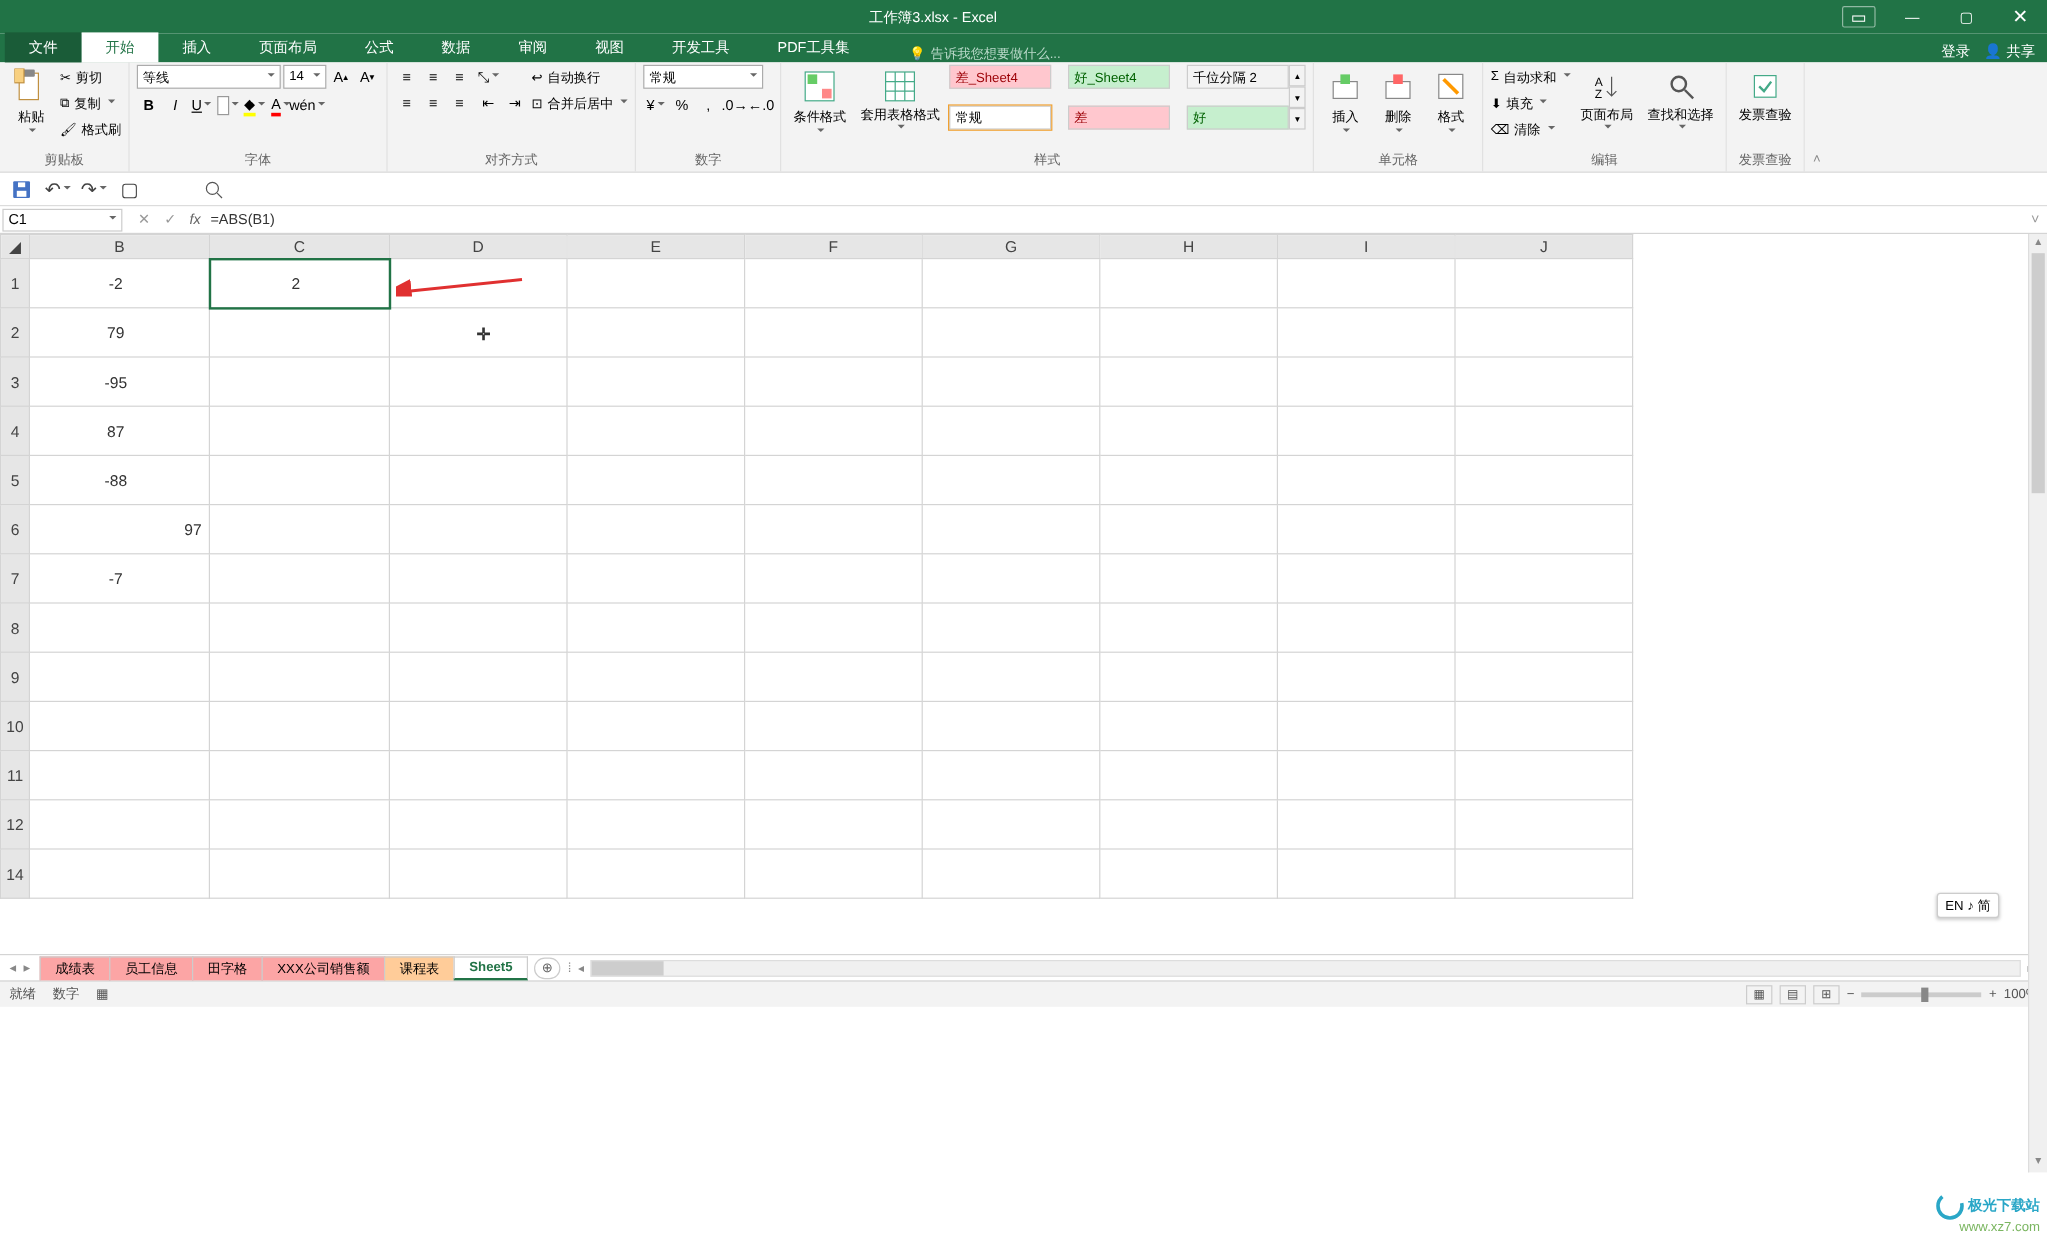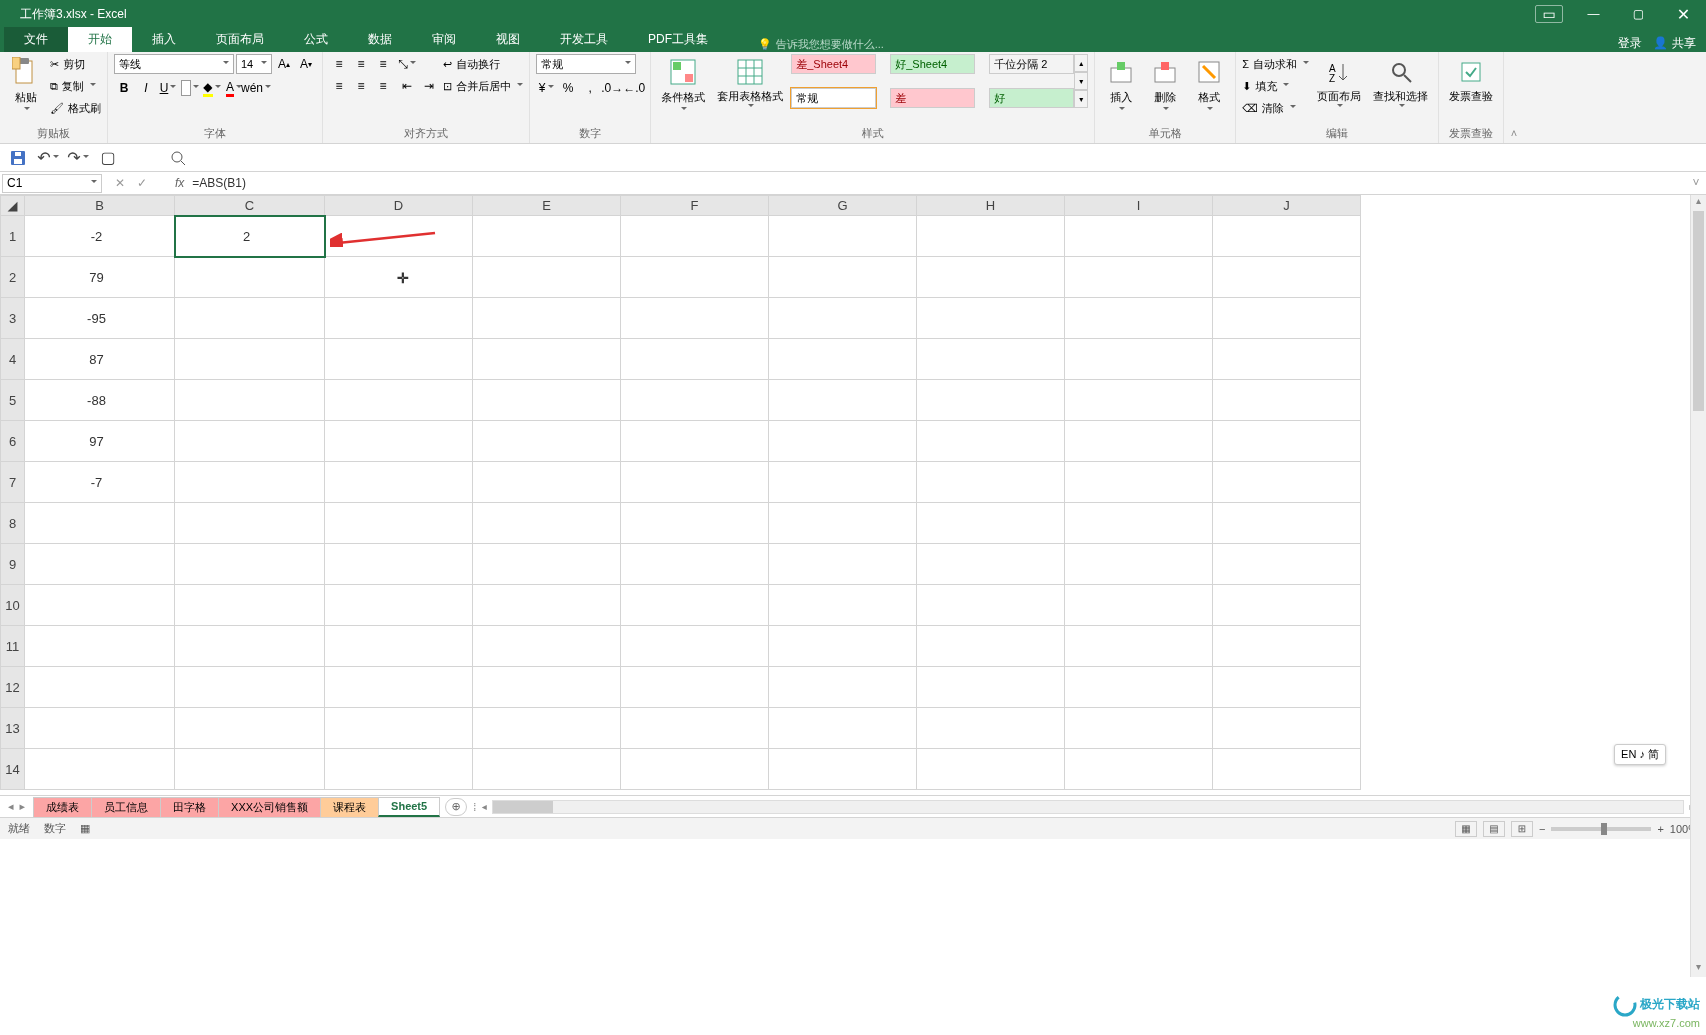--- a/index.html
+++ b/index.html
@@ -1,21 +1,21 @@
 <!DOCTYPE html>
 <html><head>
 <meta charset="utf-8">
 <style>
 * { margin:0; padding:0; box-sizing:border-box; font-family:"Microsoft YaHei","Segoe UI",sans-serif; }
 body { background:#fff; width:1706px; height:1035px; overflow:hidden; position:relative; }
 
 
 .title-bar { height:28px; background:#217346; display:flex; align-items:center; color:#fff; }
 .title-bar .left-icons { width:20px; }
-.title-bar .title { flex:1; text-align:left; font-size:12px; }
+.title-bar .title { flex:1; text-align:center; font-size:12px; }
 .title-bar .win-btns { display:flex; }
 .title-bar .win-btn { width:45px; height:28px; display:flex; align-items:center; justify-content:center; font-size:12px; }
 .title-bar .win-btn.close { font-size:16px; }
 .title-bar .ribbon-opts { width:28px; text-align:center; font-size:14px; border:1px solid rgba(255,255,255,.5); border-radius:2px; margin-right:8px; line-height:14px; padding:1px 0;}
 
 
 .menu-tabs { height:24px; background:#217346; display:flex; align-items:flex-end; color:#fff; font-size:12px; padding-left:4px; }
 .menu-tabs .tab { padding:4px 20px; cursor:pointer; }
 .menu-tabs .tab.file { background:#1a5c38; }
 .menu-tabs .tab.active { background:#fff; color:#217346; }
@@ -55,21 +55,21 @@
 
 .qat { height:28px; background:#fff; border-bottom:1px solid #d4d4d4; display:flex; align-items:center; gap:10px; padding:0 8px;}
 .qat .qbtn { width:20px; height:20px; display:flex; align-items:center; justify-content:center; color:#444;}
 
 
 .formula-bar { height:23px; background:#fff; border-bottom:1px solid #d4d4d4; display:flex; align-items:center; font-size:12px;}
 .name-box { width:100px; border:1px solid #ccc; height:19px; margin:2px; display:flex; align-items:center; padding:0 4px;}
 .name-box .dd { margin-left:auto; }
 .fb-btns { display:flex; gap:2px; margin:0 6px;}
 .fb-btns span { width:20px; text-align:center; color:#999;}
-.fb-fx { font-style:italic; color:#666; margin-right:4px;margin-left:17px;}
+.fb-fx { font-style:italic; color:#666; margin-right:4px;}
 .fb-input { flex:1; padding:0 4px; color:#333;}
 .fb-expand { width:20px; text-align:center; color:#999;}
 
 
 .grid-area { position:relative; height:600px; }
 table.sheet { border-collapse:collapse; table-layout:fixed;}
 table.sheet th,table.sheet td { border:1px solid #d4d4d4; font-size:13px; font-weight:normal;}
 table.sheet thead th { background:#e6e6e6; color:#444; height:20px; text-align:center; position:sticky; top:0;}
 table.sheet thead th.corner { background:#e6e6e6; width:24px;}
 table.sheet tbody th { background:#e6e6e6; color:#444; width:24px; text-align:center; }
@@ -535,21 +535,21 @@
           <td></td>
           <td></td>
           <td></td>
           <td></td>
           <td></td>
           <td></td>
           <td></td>
         </tr>
         <tr>
           <th>6</th>
-          <td style="text-align: center;">97</td>
+          <td style="">97</td>
           <td></td>
           <td></td>
           <td></td>
           <td></td>
           <td></td>
           <td></td>
           <td></td>
           <td></td>
         </tr>
         <tr>
@@ -607,32 +607,20 @@
           <td></td>
           <td></td>
           <td></td>
           <td></td>
           <td></td>
           <td></td>
           <td></td>
         </tr>
         <tr>
           <th>12</th>
-          <td></td>
-          <td></td>
-          <td></td>
-          <td></td>
-          <td></td>
-          <td></td>
-          <td></td>
-          <td></td>
-          <td></td>
-        </tr>
-        <tr>
-          <th>13</th>
           <td></td>
           <td></td>
           <td></td>
           <td></td>
           <td></td>
           <td></td>
           <td></td>
           <td></td>
           <td></td>
         </tr>

